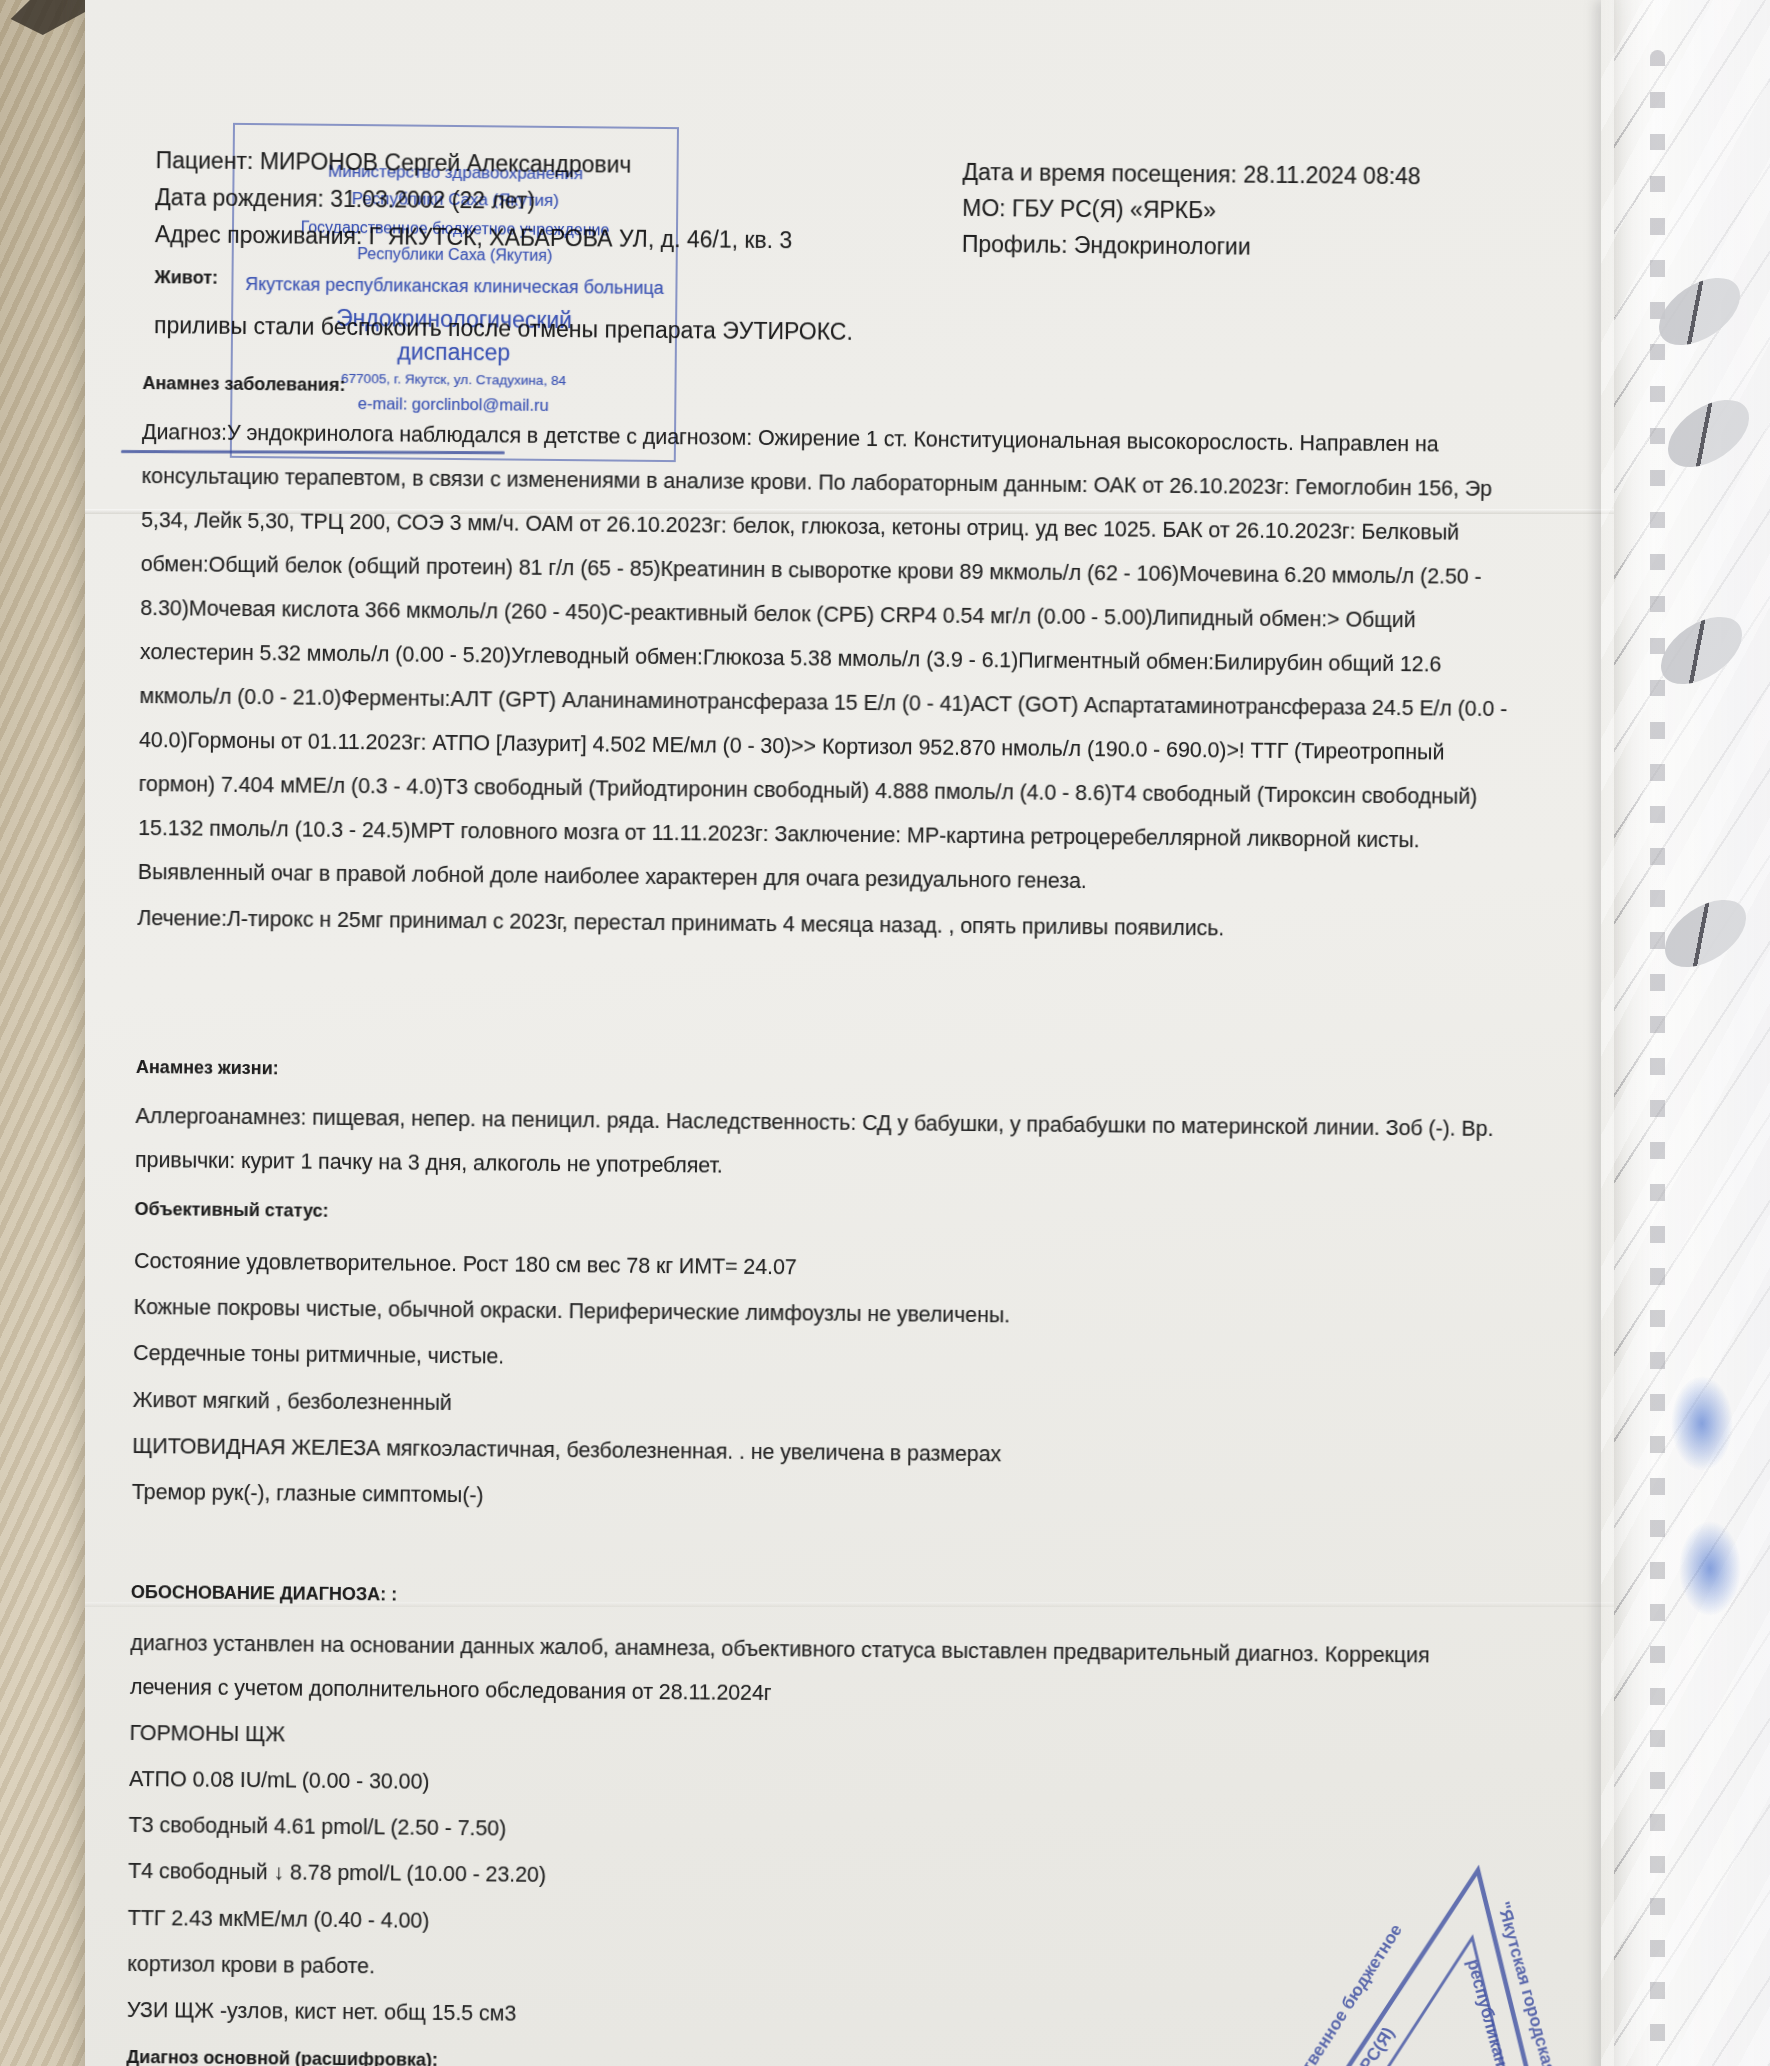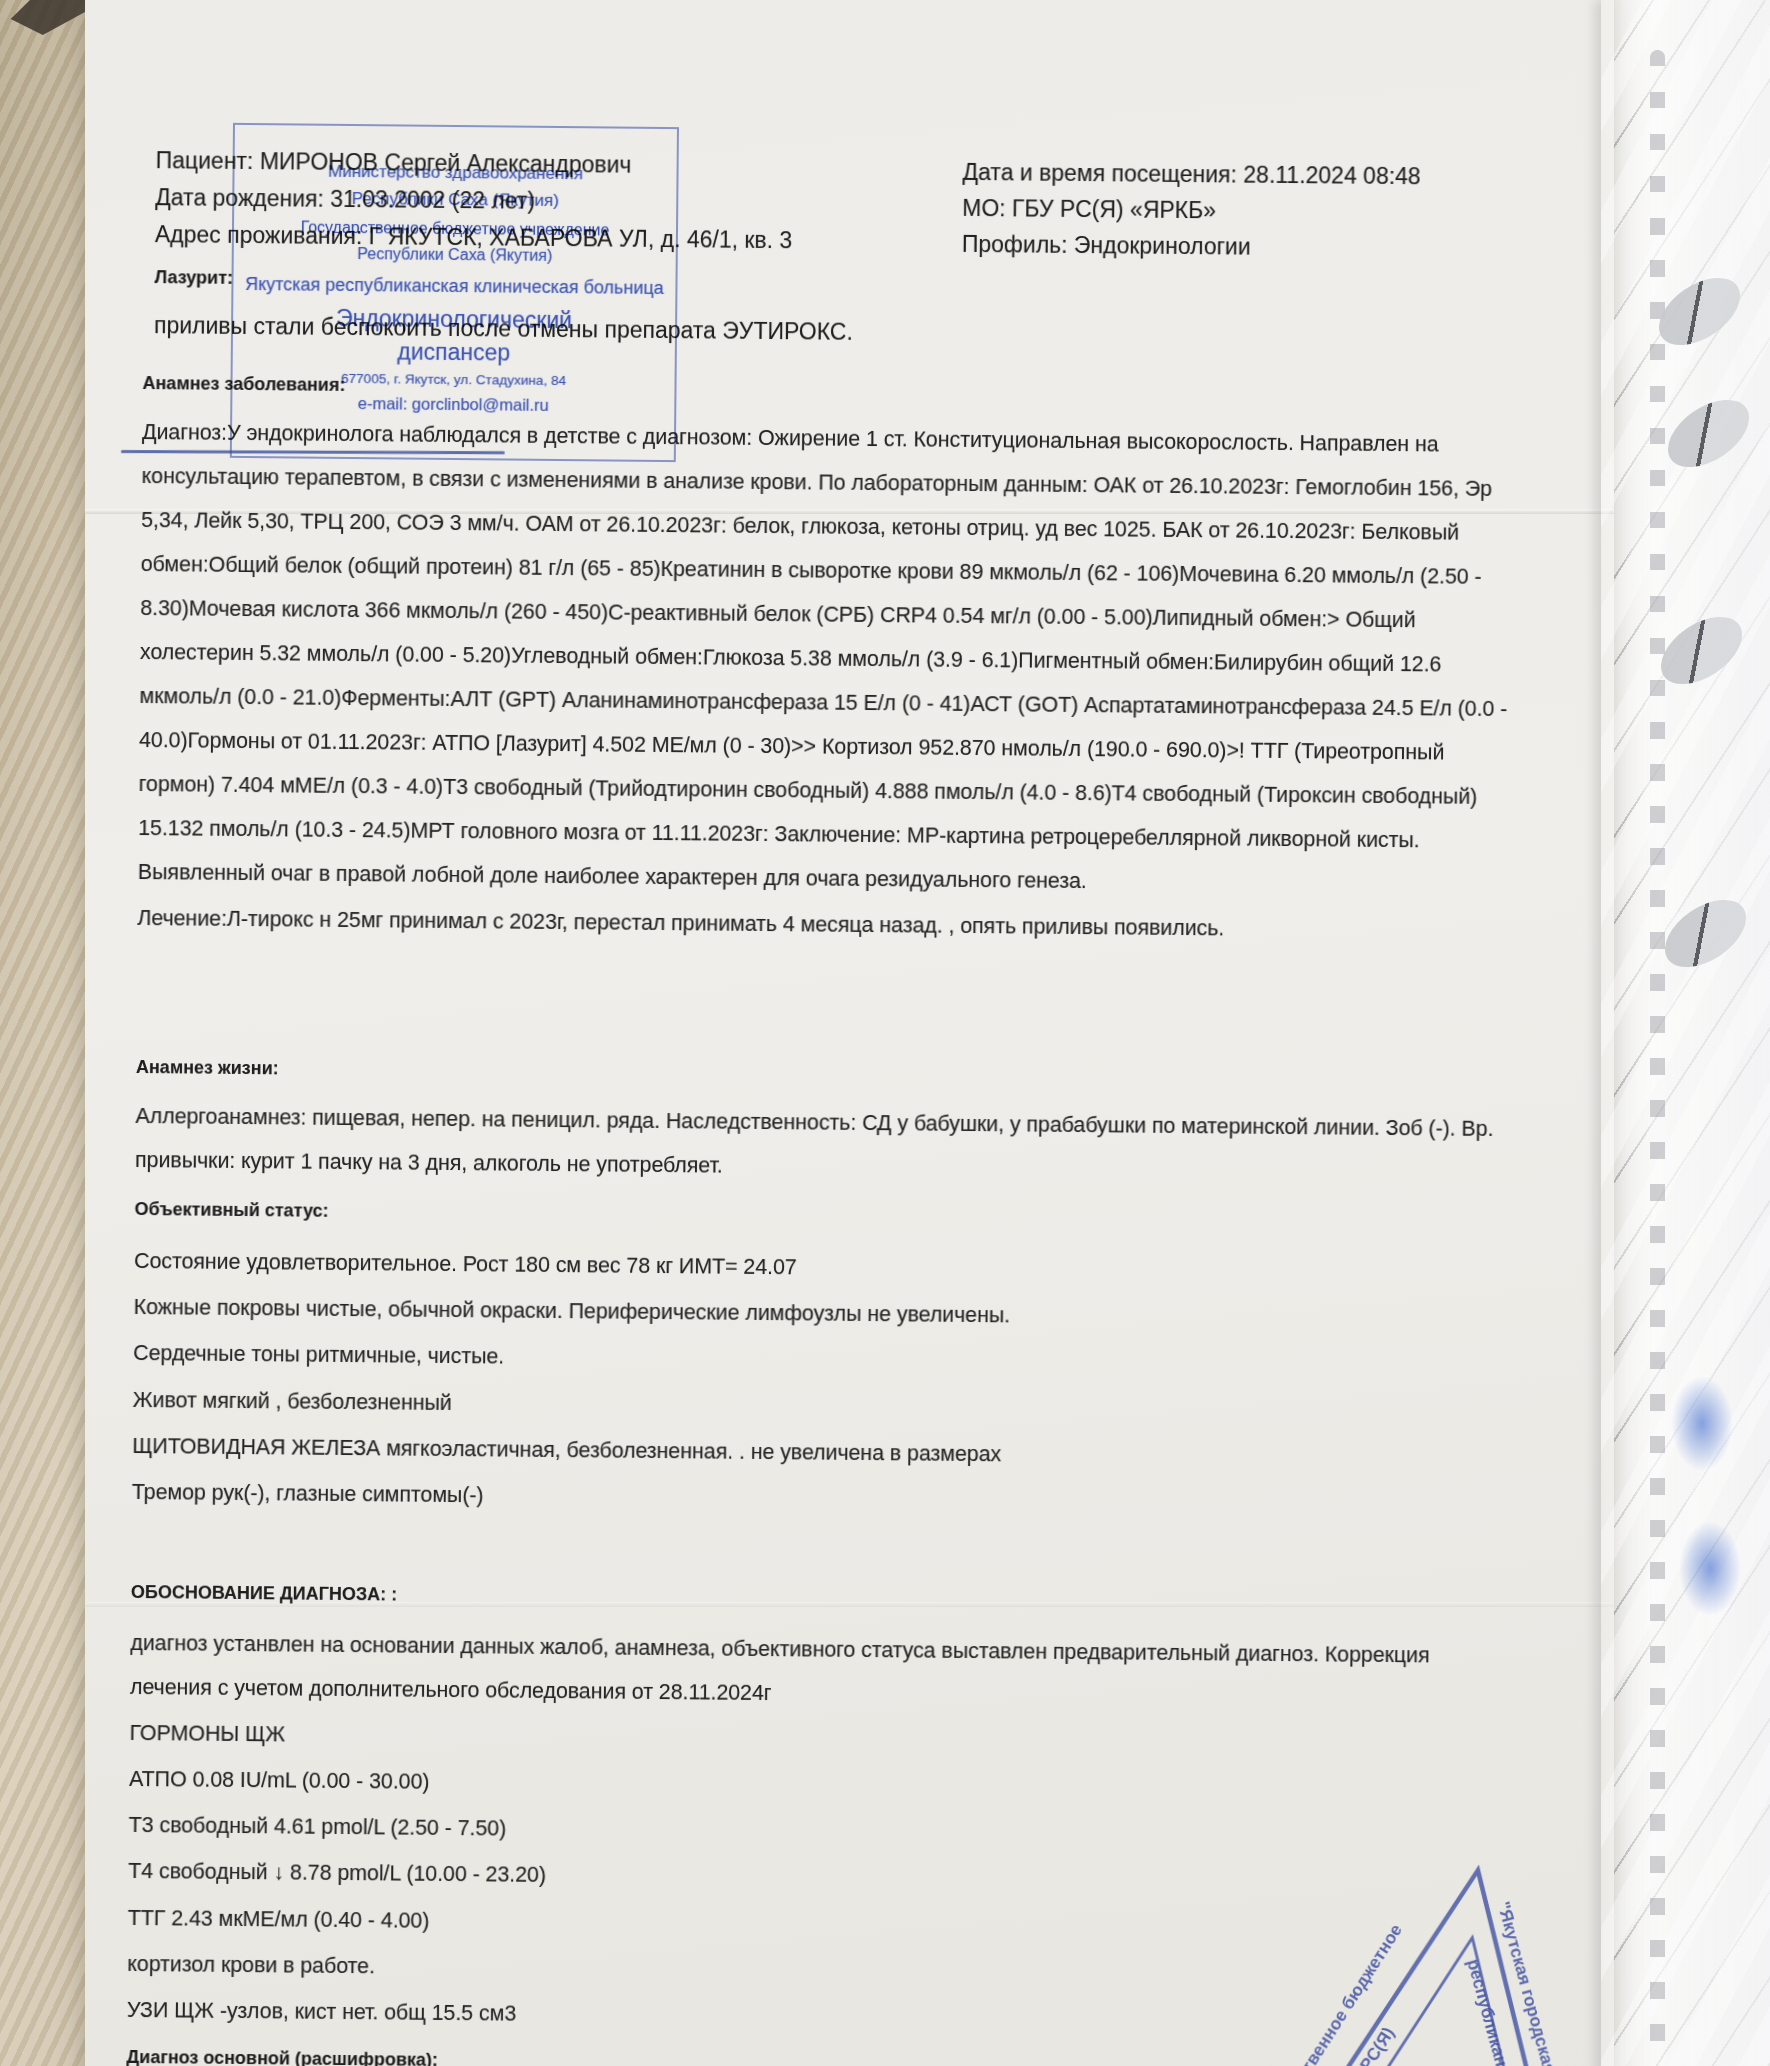--- a/index.html
+++ b/index.html
@@ -129,21 +129,21 @@
     <div class="os9">e-mail: gorclinbol@mail.ru</div>
   </div>
   <div class="org-underline"></div>
 
   <div class="hline" style="left:156px;top:148px;">Пациент: МИРОНОВ Сергей Александрович</div>
   <div class="hline" style="left:156px;top:185px;">Дата рождения: 31.03.2002 (22 лет)</div>
   <div class="hline" style="left:156px;top:222px;">Адрес проживания: Г ЯКУТСК, ХАБАРОВА УЛ, д. 46/1, кв. 3</div>
   <div class="hline" style="left:963px;top:152px;">Дата и время посещения: 28.11.2024 08:48</div>
   <div class="hline" style="left:963px;top:188px;">МО: ГБУ РС(Я) «ЯРКБ»</div>
   <div class="hline" style="left:963px;top:224px;">Профиль: Эндокринологии</div>
-  <div class="heading" style="left:156px;top:268px;">Лазурит:</div>
+  <div class="heading" style="left:156px;top:268px;">Живот:</div>
   <div class="hline" style="left:156px;top:313px;">приливы стали беспокоить после отмены препарата ЭУТИРОКС.</div>
 
   <div class="heading" style="left:145px;top:374px;">Анамнез заболевания:</div>
   <div class="ptxt multi" style="left:145px;top:411px;width:1384px;">
     <p>Диагноз:У эндокринолога наблюдался в детстве с диагнозом: Ожирение 1 ст. Конституциональная высокорослость. Направлен на консультацию терапевтом, в связи с изменениями в анализе крови. По лабораторным данным: ОАК от 26.10.2023г: Гемоглобин 156, Эр 5,34, Лейк 5,30, ТРЦ 200, СОЭ 3 мм/ч. ОАМ от 26.10.2023г: белок, глюкоза, кетоны отриц. уд вес 1025. БАК от 26.10.2023г: Белковый обмен:Общий белок (общий протеин) 81 г/л (65 - 85)Креатинин в сыворотке крови 89 мкмоль/л (62 - 106)Мочевина 6.20 ммоль/л (2.50 - 8.30)Мочевая кислота 366 мкмоль/л (260 - 450)С-реактивный белок (СРБ) CRP4 0.54 мг/л (0.00 - 5.00)Липидный обмен:&gt; Общий холестерин 5.32 ммоль/л (0.00 - 5.20)Углеводный обмен:Глюкоза 5.38 ммоль/л (3.9 - 6.1)Пигментный обмен:Билирубин общий 12.6 мкмоль/л (0.0 - 21.0)Ферменты:АЛТ (GPT) Аланинаминотрансфераза 15 Е/л (0 - 41)АСТ (GOT) Аспартатаминотрансфераза 24.5 Е/л (0.0 - 40.0)Гормоны от 01.11.2023г: АТПО [Лазурит] 4.502 МЕ/мл (0 - 30)&gt;&gt; Кортизол 952.870 нмоль/л (190.0 - 690.0)&gt;! ТТГ (Тиреотропный гормон) 7.404 мМЕ/л (0.3 - 4.0)Т3 свободный (Трийодтиронин свободный) 4.888 пмоль/л (4.0 - 8.6)Т4 свободный (Тироксин свободный) 15.132 пмоль/л (10.3 - 24.5)МРТ головного мозга от 11.11.2023г: Заключение: МР-картина ретроцеребеллярной ликворной кисты. Выявленный очаг в правой лобной доле наиболее характерен для очага резидуального генеза.</p>
     <p>Лечение:Л-тирокс н 25мг принимал с 2023г, перестал принимать 4 месяца назад. , опять приливы появились.</p>
   </div>
 
   <div class="heading" style="left:145px;top:1058px;">Анамнез жизни:</div>
   <div class="ptxt" style="left:145px;top:1095px;width:1384px;">Аллергоанамнез: пищевая, непер. на пеницил. ряда. Наследственность: СД у бабушки, у прабабушки по материнской линии. Зоб (-). Вр. привычки: курит 1 пачку на 3 дня, алкоголь не употребляет.</div>

